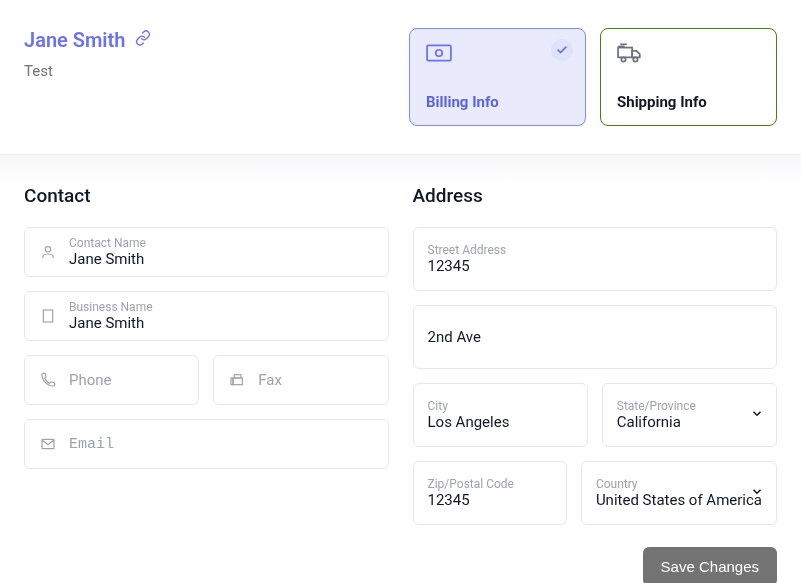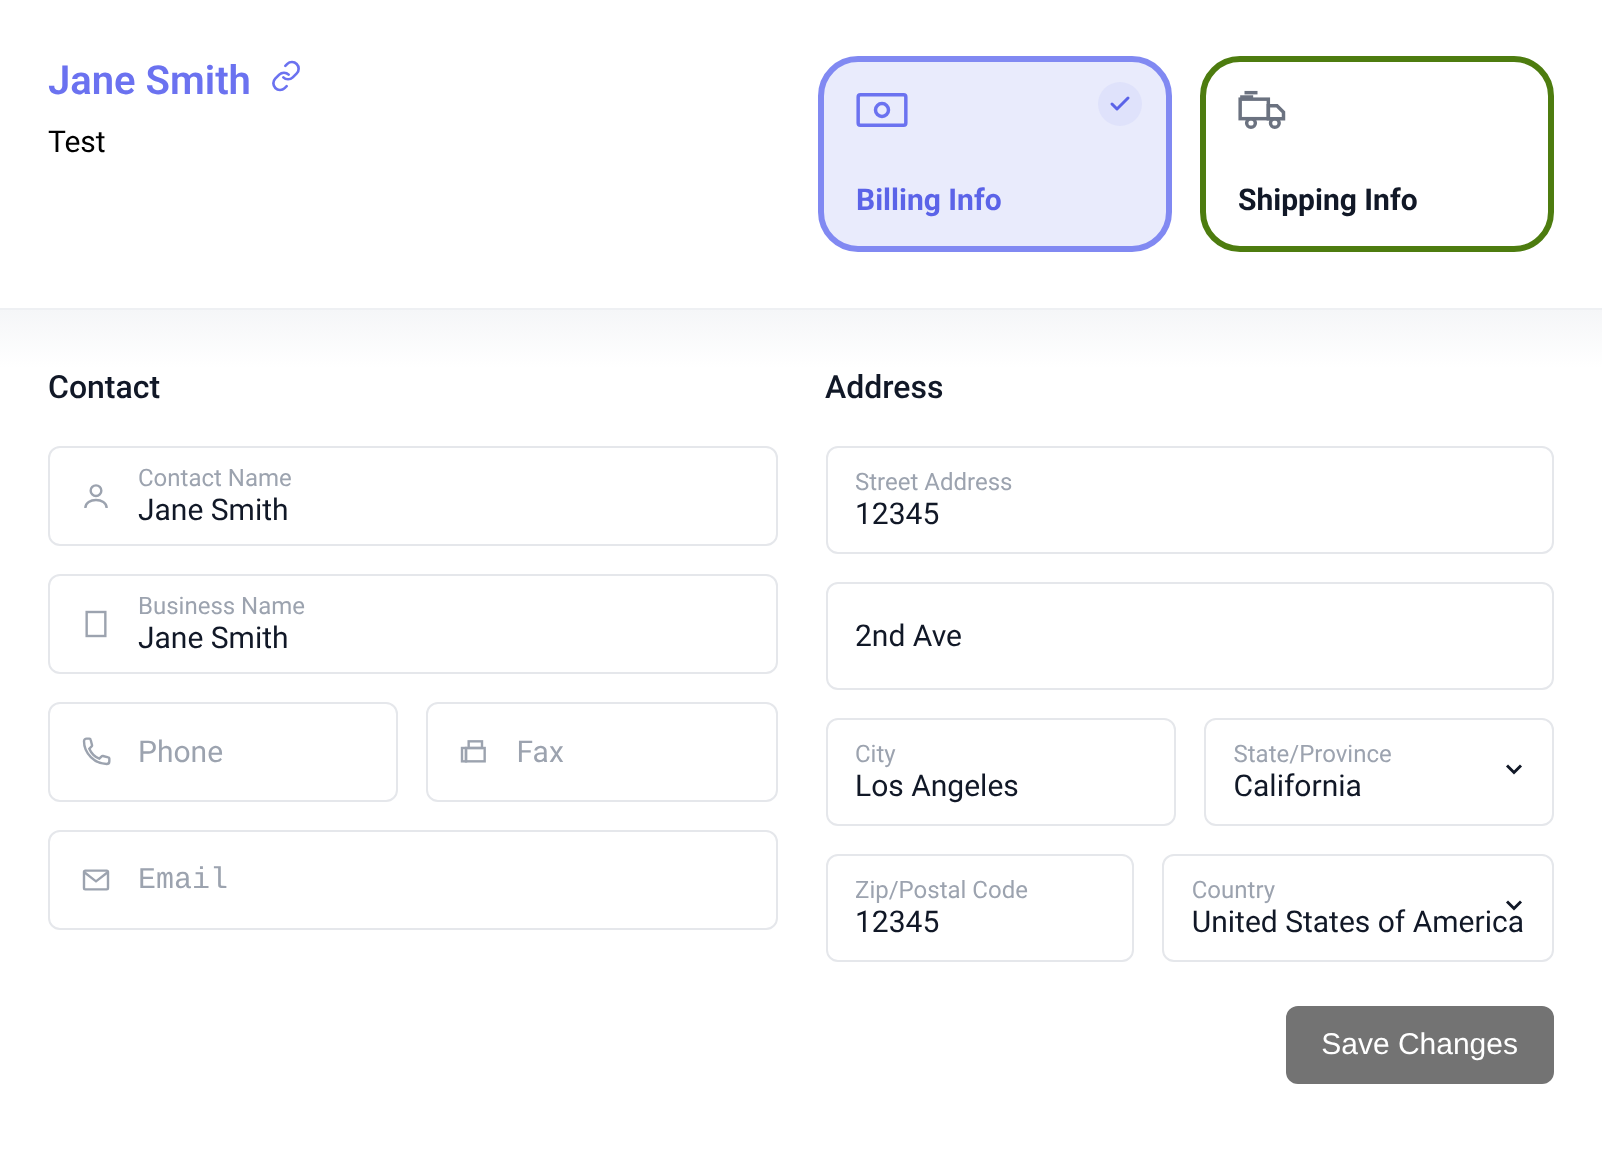--- a/index.html
+++ b/index.html
@@ -29,31 +29,31 @@
     margin-bottom: 10px;
   }
   .customer-name {
     color: #6b72f0;
     font-size: 20px;
     font-weight: 600;
   }
   .link-icon { color: #6b72f0; }
   .customer-sub {
     font-size: 15px;
-    color: #000000;
+    color: #737373;
   }
   .tabs {
     display: flex;
     gap: 14px;
   }
   .tab {
     width: 177px;
     height: 98px;
-    border: 3px solid #4d7c0f;
-    border-radius: 20px;
+    border: 1px solid #4d7c0f;
+    border-radius: 8px;
     padding: 14px 16px 14px 16px;
     cursor: pointer;
     position: relative;
     display: flex;
     flex-direction: column;
     justify-content: space-between;
   }
   .tab.active {
     border-color: #8189f2;
     background: #e9ebfc;
@@ -85,21 +85,21 @@
     background: linear-gradient(#f5f6f8, #ffffff);
     border-top: 1px solid #eef0f3;
   }
   .form {
     display: flex;
     gap: 24px;
     padding: 0 24px;
   }
   .col { flex: 1; }
   .section-title {
-    font-size: 16px;
+    font-size: 19px;
     font-weight: 500;
     color: #111827;
     margin-bottom: 20px;
   }
   .field {
     display: flex;
     align-items: center;
     border: 1px solid #e5e7eb;
     border-radius: 6px;
     height: 50px;
@@ -127,21 +127,21 @@
   }
   .field-placeholder {
     font-size: 15px;
     color: #9ca3af;
   }
   .row2 { display: flex; gap: 14px; }
   .row2 .field { flex: 1; margin-bottom: 14px; }
   .addr-field {
     border: 1px solid #e5e7eb;
     border-radius: 6px;
-    height: 54px;
+    height: 64px;
     padding: 6px 14px;
     margin-bottom: 14px;
     display: flex;
     align-items: center;
     position: relative;
     background: #fff;
   }
   .addr-body { flex:1; display:flex; flex-direction:column; justify-content:center;}
   .chev {
     position: absolute;

